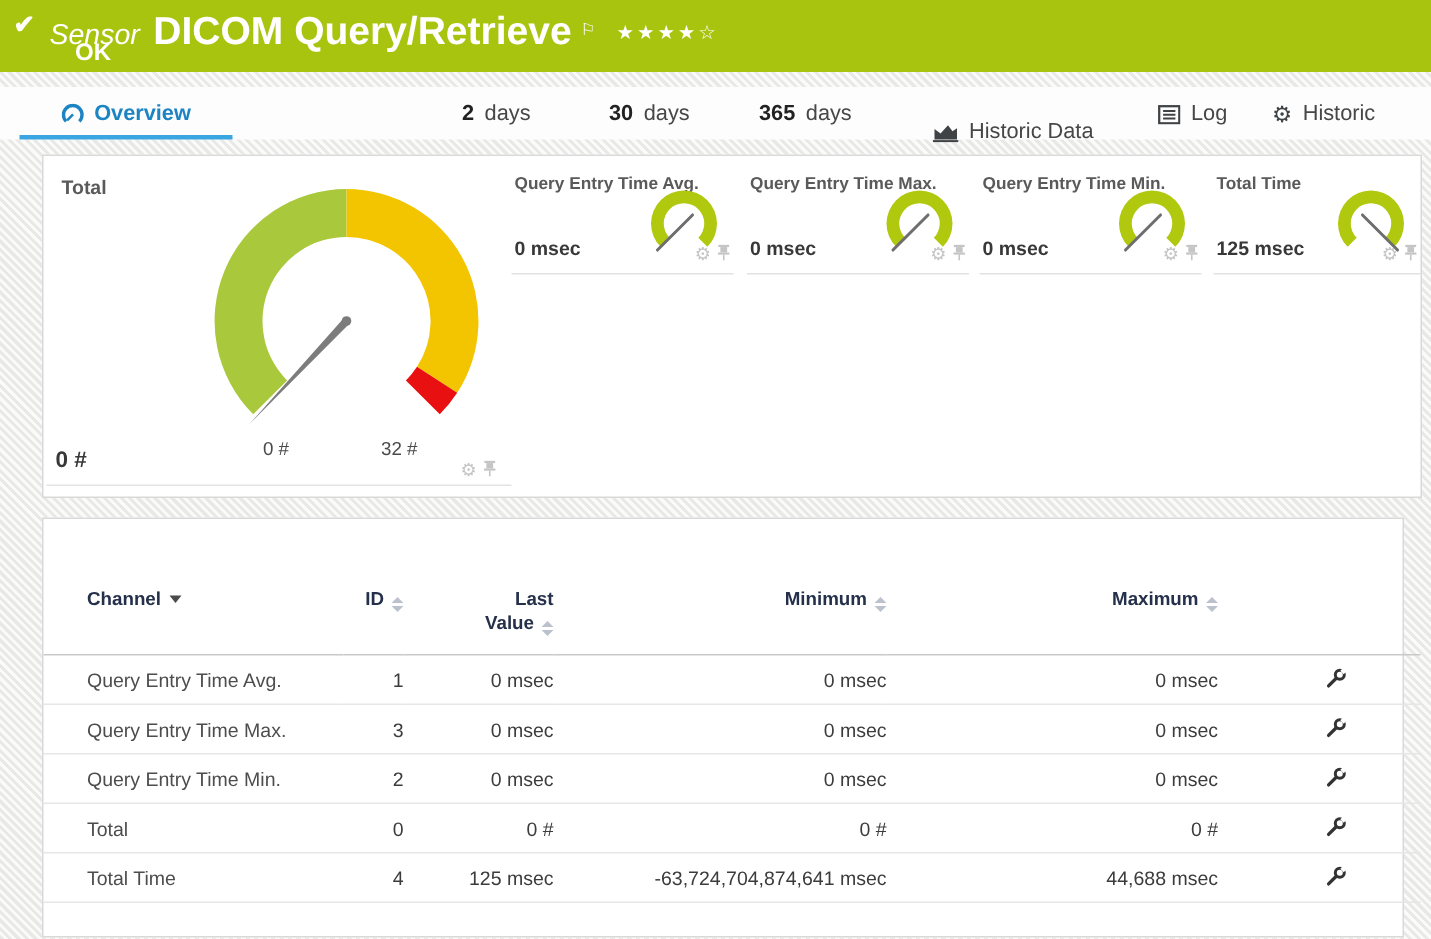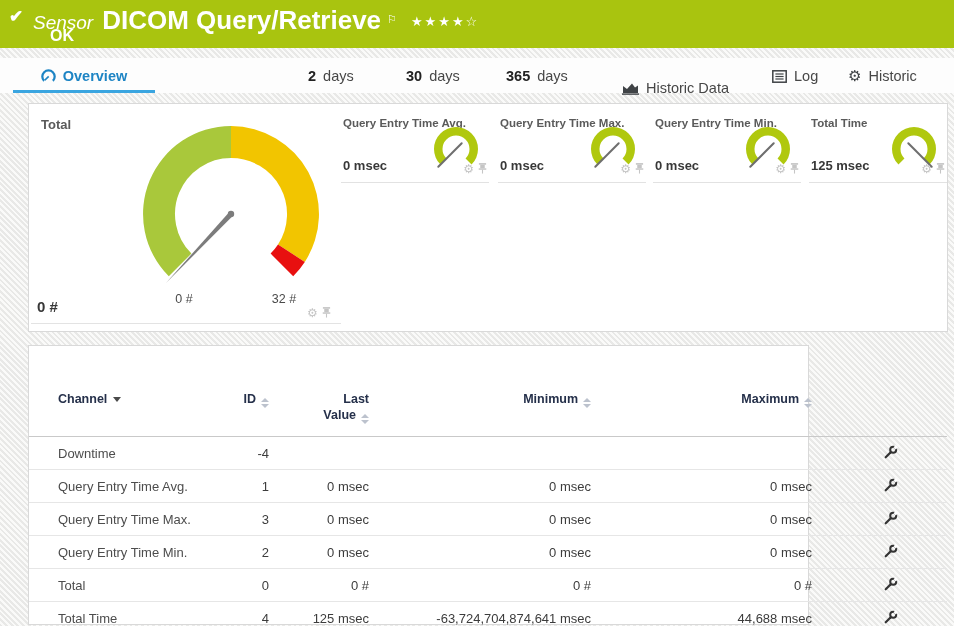--- a/index.html
+++ b/index.html
@@ -31,27 +31,27 @@
          font-size:14.5px; color:#474747; cursor:pointer; white-space:nowrap; }
   .tab .t-num { font-weight:bold; color:#222; }
   .tab.active { color:#1d84c4; }
   .tab.active .t-label { color:#1d84c4;font-weight:bold; }
   .tab-underline { position:absolute; left:13px; top:90px; width:142px; height:3px; background:#3aa5e0; }
   .t-icon { display:inline-flex; align-items:center; }
 
   
   .panel { position:absolute; background:#fff; border:1px solid #d9d9d9; }
   #panel-overview { left:28px; top:103px; width:920px; height:229px; }
-  #panel-table    { left:28px; top:345px; width:781px; height:280px; }
+  #panel-table    { left:28px; top:345px; width:908px; height:280px; }
 
   
   .big-gauge-title { position:absolute; left:12px; top:13px; font-size:13px; font-weight:bold; color:#5a5a5a; }
   .big-gauge-svg { position:absolute; left:107px; top:15px; }
   .bg-minlabel { position:absolute; left:125px; top:188px; width:60px; text-align:center; font-size:12.5px; color:#4a4a4a; }
-  .bg-maxlabel { position:absolute; left:225px; top:188px; width:60px; text-align:center; font-size:12.5px; color:#4a4a4a; }
+  .bg-maxlabel { position:absolute; left:225px; top:188px; width:60px; text-align:left; font-size:12.5px; color:#4a4a4a; }
   .bg-value   { position:absolute; left:8px;  top:194px; font-size:15px; font-weight:600; color:#383838; }
   .big-underline { position:absolute; left:2px; top:219px; width:310px; height:1px; background:#e3e3e3; }
   .corner-icons { position:absolute; display:flex; gap:4px; align-items:center; color:#c5c5c5; }
   .corner-icons .gear-glyph { font-size:12px; line-height:10px; }
   .big-corner { left:278px; top:203px; }
 
   
   .mini-cell { position:absolute; top:12px; height:67px; border-bottom:1px solid #e2e2e2; }
   .mini-title { position:absolute; left:2px; top:1px; font-size:11.5px; font-weight:bold; color:#5a5a5a; white-space:nowrap; }
   .mini-svg { position:absolute; right:7px; top:9px; }
@@ -282,33 +282,20 @@
               </span></th>
           <th><span>Maximum</span><span class="sort">
                 <i class="up"></i>
                 <i class="dn"></i>
               </span></th>
           <th></th>
         </tr>
       </thead>
       <tbody>
         <tr>
-          <td class="c-channel">Downtime</td>
-          <td>-4</td>
-          <td></td>
-          <td></td>
-          <td></td>
-          <td class="c-icon"><span class="wrench">
-            <svg width="14" height="14" viewBox="0 0 14 14">
-              <circle cx="9.2" cy="4.8" r="3" fill="none" stroke="#333" stroke-width="2"></circle>
-              <rect x="10.2" y="0.6" width="3.2" height="3.2" fill="#fff" transform="rotate(45 11.8 2.2)"></rect>
-              <line x1="1.7" y1="12.3" x2="6.5" y2="7.5" stroke="#333" stroke-width="2.2" stroke-linecap="round"></line>
-            </svg></span></td>
-        </tr>
-        <tr>
           <td class="c-channel">Query Entry Time Avg.</td>
           <td>1</td>
           <td>0 msec</td>
           <td>0 msec</td>
           <td>0 msec</td>
           <td class="c-icon"><span class="wrench">
             <svg width="14" height="14" viewBox="0 0 14 14">
               <circle cx="9.2" cy="4.8" r="3" fill="none" stroke="#333" stroke-width="2"></circle>
               <rect x="10.2" y="0.6" width="3.2" height="3.2" fill="#fff" transform="rotate(45 11.8 2.2)"></rect>
               <line x1="1.7" y1="12.3" x2="6.5" y2="7.5" stroke="#333" stroke-width="2.2" stroke-linecap="round"></line>

